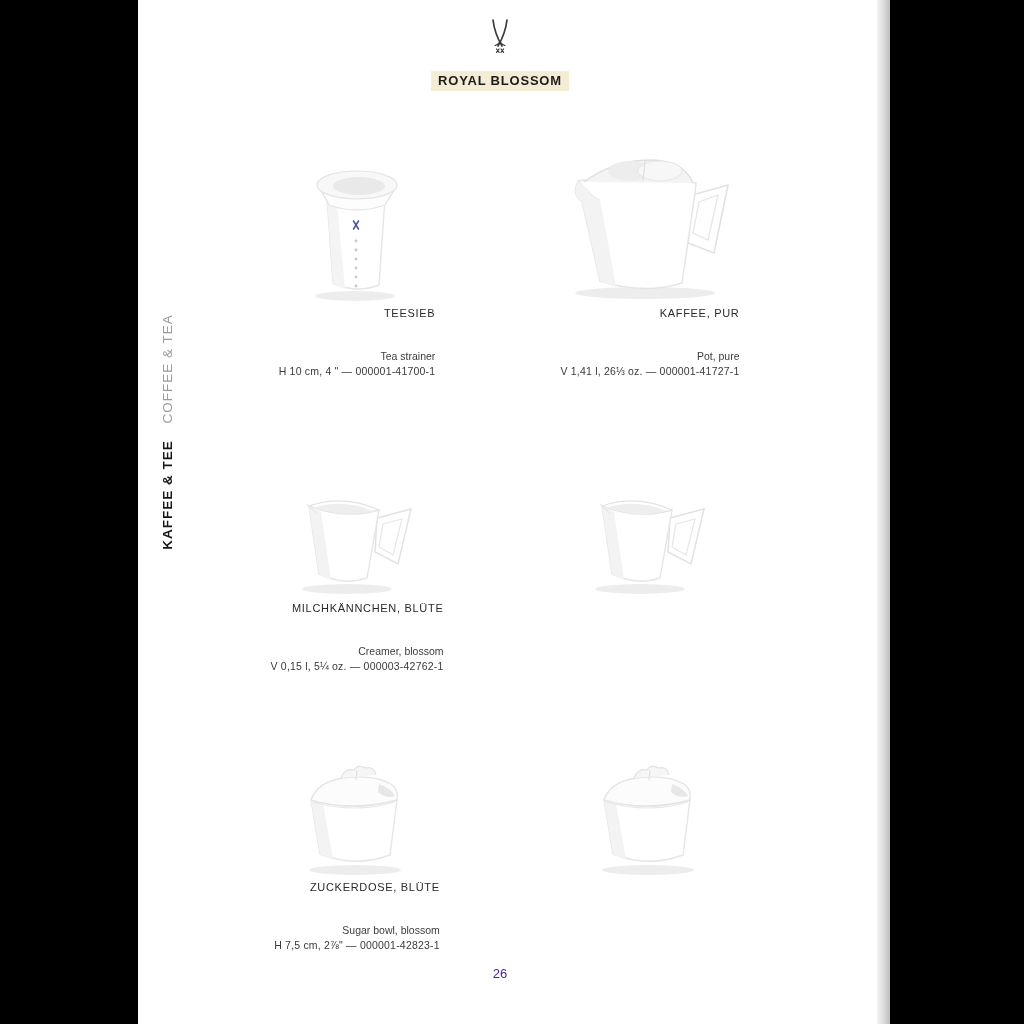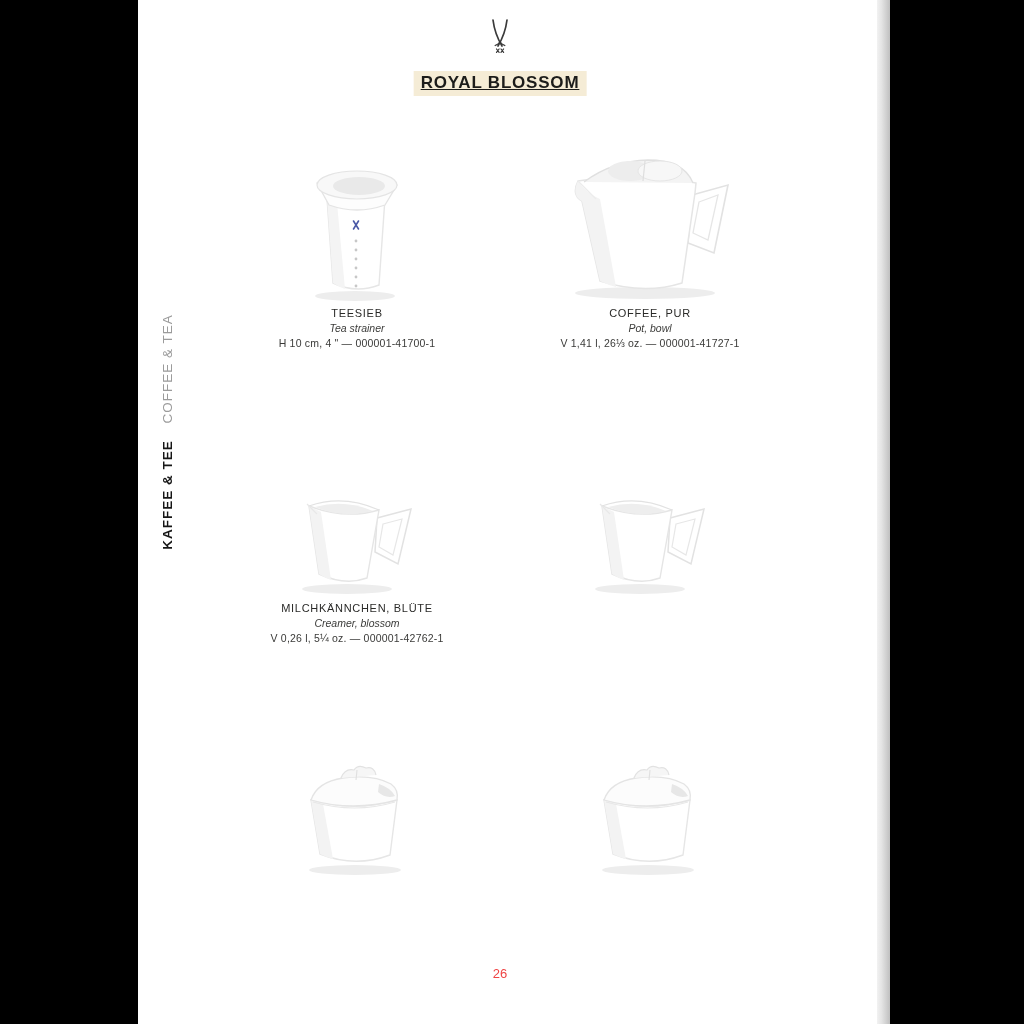--- a/index.html
+++ b/index.html
@@ -27,26 +27,25 @@
   }
 
   
   .logo-wrap {
     position: absolute; left: 362px; top: 18px;
     transform: translateX(-50%);
   }
   .collection-title {
     position: absolute; left: 362px; top: 71px;
     transform: translateX(-50%);
-    font-size: 17px; font-weight: 700; letter-spacing: 0.8px;
+    font-size: 13px; font-weight: 700; letter-spacing: 0.8px;
     color: #1c1c1a;
     background: #f5ecd6;
     padding: 2px 7px 3px 7px;
     white-space: nowrap;
-    text-decoration: underline;
   }
 
   
   .side-category {
     position: absolute; left: 29px; top: 432px;
     transform: translate(-50%, -50%) rotate(-90deg);
     white-space: nowrap;
     font-size: 13.5px; letter-spacing: 1px;
   }
   .side-category .de { font-weight: 700; color: #161616; }
@@ -56,47 +55,48 @@
   .product {
     position: absolute;
     width: 330px;
     margin: 0;
     display: flex; flex-direction: column; align-items: center;
   }
   .product .img-area {
     width: 100%;
     display: flex; align-items: flex-end; justify-content: center;
   }
-  .caption { text-align: center; margin-top: 3px; }
+  .caption { text-align: right; margin-top: 3px; }
   .p-name {
     font-size: 11px; letter-spacing: 0.7px; color: #2a2a28;
     line-height: 15px;
   }
   .p-name-en {
-    font-style: italic; font-size: 10.5px; color: #3c3c3a;
+    font-size: 10.5px; color: #3c3c3a;
     line-height: 14px;
+    margin-top: 28px;
   }
   .p-specs {
     font-size: 10.5px; color: #3a3a38; letter-spacing: 0.2px;
     line-height: 16px;
   }
 
   .col1 { left: 54px; }
   .col2 { left: 347px; }
   .row1 { top: 131px; }
   .row2 { top: 466px; }
   .row3 { top: 752px; }
   .row1 .img-area { height: 172px; }
   .row2 .img-area { height: 132px; }
   .row3 .img-area { height: 125px; }
 
   .page-number {
     position: absolute; left: 362px; top: 966px;
     transform: translateX(-50%);
-    font-size: 13px; color: #ef4444;
+    font-size: 13px; color: #4c1d95;
   }
 </style>
 </head>
 <body>
 
 <div class="stage">
   <div class="page">
 
     <div class="logo-wrap">
       <svg width="26" height="40" viewBox="0 0 26 40" fill="none">
@@ -150,43 +150,43 @@
           <path d="M28,48 C24,56 24,64 32,68 L50,148 Q94,162 132,150 L145,60 L146,50 Q90,38 28,48 Z" fill="#ffffff" stroke="#e5e5e5" stroke-width="1.5"></path>
           <path d="M28,48 C24,56 24,64 32,68 L50,148 Q58,152 66,154 L50,66 Q36,60 28,48 Z" fill="#f3f3f3"></path>
           <path d="M34,49 Q62,28 98,27 Q134,27 143,50" fill="#f4f4f4" stroke="#e0e0e0" stroke-width="1.3"></path>
           <ellipse cx="80" cy="38" rx="22" ry="10" fill="#ededed"></ellipse>
           <ellipse cx="110" cy="38" rx="22" ry="10" fill="#f7f7f7" stroke="#e6e6e6" stroke-width="1"></ellipse>
           <path d="M95,28 L93,48" stroke="#dedede" stroke-width="1.2"></path>
           <path d="M28,48 L46,66" stroke="#ececec" stroke-width="1.2"></path>
         </svg>
       </div>
       <figcaption class="caption">
-        <div class="p-name">COFFEE, PUR</div>
-        <div class="p-name-en">Pot, bowl</div>
+        <div class="p-name">KAFFEE, PUR</div>
+        <div class="p-name-en">Pot, pure</div>
         <div class="p-specs">V 1,41 l, 26⅓ oz. — 000001-41727-1</div>
       </figcaption>
     </figure>
 
     <figure class="product col1 row2">
       <div class="img-area">
         <svg width="145" height="120" viewBox="0 0 145 120">
           <ellipse cx="62" cy="111" rx="45" ry="5" fill="#ededed"></ellipse>
           <path d="M92,40 L126,31 L113,86 L90,74 Z" fill="#ffffff" stroke="#e2e2e2" stroke-width="1.5"></path>
           <path d="M98,46 L117,41 L108,77 L94,69 Z" fill="#ffffff" stroke="#e7e7e7" stroke-width="1.2"></path>
           <path d="M24,28 L34,96 Q60,108 82,100 L94,32 Q60,42 24,28 Z" fill="#ffffff" stroke="#e5e5e5" stroke-width="1.4"></path>
           <path d="M24,28 L34,96 Q40,100 46,102 L36,34 Z" fill="#f3f3f3"></path>
           <path d="M24,28 Q58,16 94,32" fill="none" stroke="#e2e2e2" stroke-width="1.3"></path>
           <path d="M30,29 Q60,21 88,33 Q60,41 30,29 Z" fill="#eeeeee"></path>
           <path d="M22,26 L32,36" stroke="#e8e8e8" stroke-width="1.2"></path>
         </svg>
       </div>
       <figcaption class="caption">
         <div class="p-name">MILCHKÄNNCHEN, BLÜTE</div>
         <div class="p-name-en">Creamer, blossom</div>
-        <div class="p-specs">V 0,26 l, 5¼ oz. — 000001-42762-1</div>
+        <div class="p-specs">V 0,15 l, 5¼ oz. — 000003-42762-1</div>
       </figcaption>
     </figure>
 
     <figure class="product col2 row2">
       <div class="img-area">
         <svg width="145" height="120" viewBox="0 0 145 120">
           <ellipse cx="62" cy="111" rx="45" ry="5" fill="#ededed"></ellipse>
           <path d="M92,40 L126,31 L113,86 L90,74 Z" fill="#ffffff" stroke="#e2e2e2" stroke-width="1.5"></path>
           <path d="M98,46 L117,41 L108,77 L94,69 Z" fill="#ffffff" stroke="#e7e7e7" stroke-width="1.2"></path>
           <path d="M24,28 L34,96 Q60,108 82,100 L94,32 Q60,42 24,28 Z" fill="#ffffff" stroke="#e5e5e5" stroke-width="1.4"></path>
@@ -204,20 +204,25 @@
           <ellipse cx="62" cy="108" rx="46" ry="5" fill="#ededed"></ellipse>
           <path d="M18,38 L27,92 Q62,106 97,93 L104,38 Q61,50 18,38 Z" fill="#ffffff" stroke="#e6e6e6" stroke-width="1.4"></path>
           <path d="M18,38 L27,92 Q33,95 40,97 L30,42 Z" fill="#f3f3f3"></path>
           <path d="M18,38 Q24,20 50,16 Q80,12 98,22 Q106,28 104,38 Q60,50 18,38 Z" fill="#fcfcfc" stroke="#e4e4e4" stroke-width="1.3"></path>
           <path d="M48,16 Q52,6 61,8 Q65,2 73,6 Q81,4 83,13" fill="#f6f6f6" stroke="#e2e2e2" stroke-width="1.2"></path>
           <path d="M64,8 L63,18" stroke="#e0e0e0" stroke-width="1.1"></path>
           <path d="M20,40 Q62,52 102,40" fill="none" stroke="#e8e8e8" stroke-width="1.2"></path>
           <path d="M86,22 Q98,26 102,34 Q93,37 85,30 Z" fill="#e7e7e7"></path>
         </svg>
       </div>
+      <figcaption class="caption">
+        <div class="p-name">ZUCKERDOSE, BLÜTE</div>
+        <div class="p-name-en">Sugar bowl, blossom</div>
+        <div class="p-specs">H 7,5 cm, 2⅞" — 000001-42823-1</div>
+      </figcaption>
     </figure>
 
     <figure class="product col2 row3">
       <div class="img-area">
         <svg width="128" height="115" viewBox="0 0 128 115">
           <ellipse cx="62" cy="108" rx="46" ry="5" fill="#ededed"></ellipse>
           <path d="M18,38 L27,92 Q62,106 97,93 L104,38 Q61,50 18,38 Z" fill="#ffffff" stroke="#e6e6e6" stroke-width="1.4"></path>
           <path d="M18,38 L27,92 Q33,95 40,97 L30,42 Z" fill="#f3f3f3"></path>
           <path d="M18,38 Q24,20 50,16 Q80,12 98,22 Q106,28 104,38 Q60,50 18,38 Z" fill="#fcfcfc" stroke="#e4e4e4" stroke-width="1.3"></path>
           <path d="M48,16 Q52,6 61,8 Q65,2 73,6 Q81,4 83,13" fill="#f6f6f6" stroke="#e2e2e2" stroke-width="1.2"></path>

